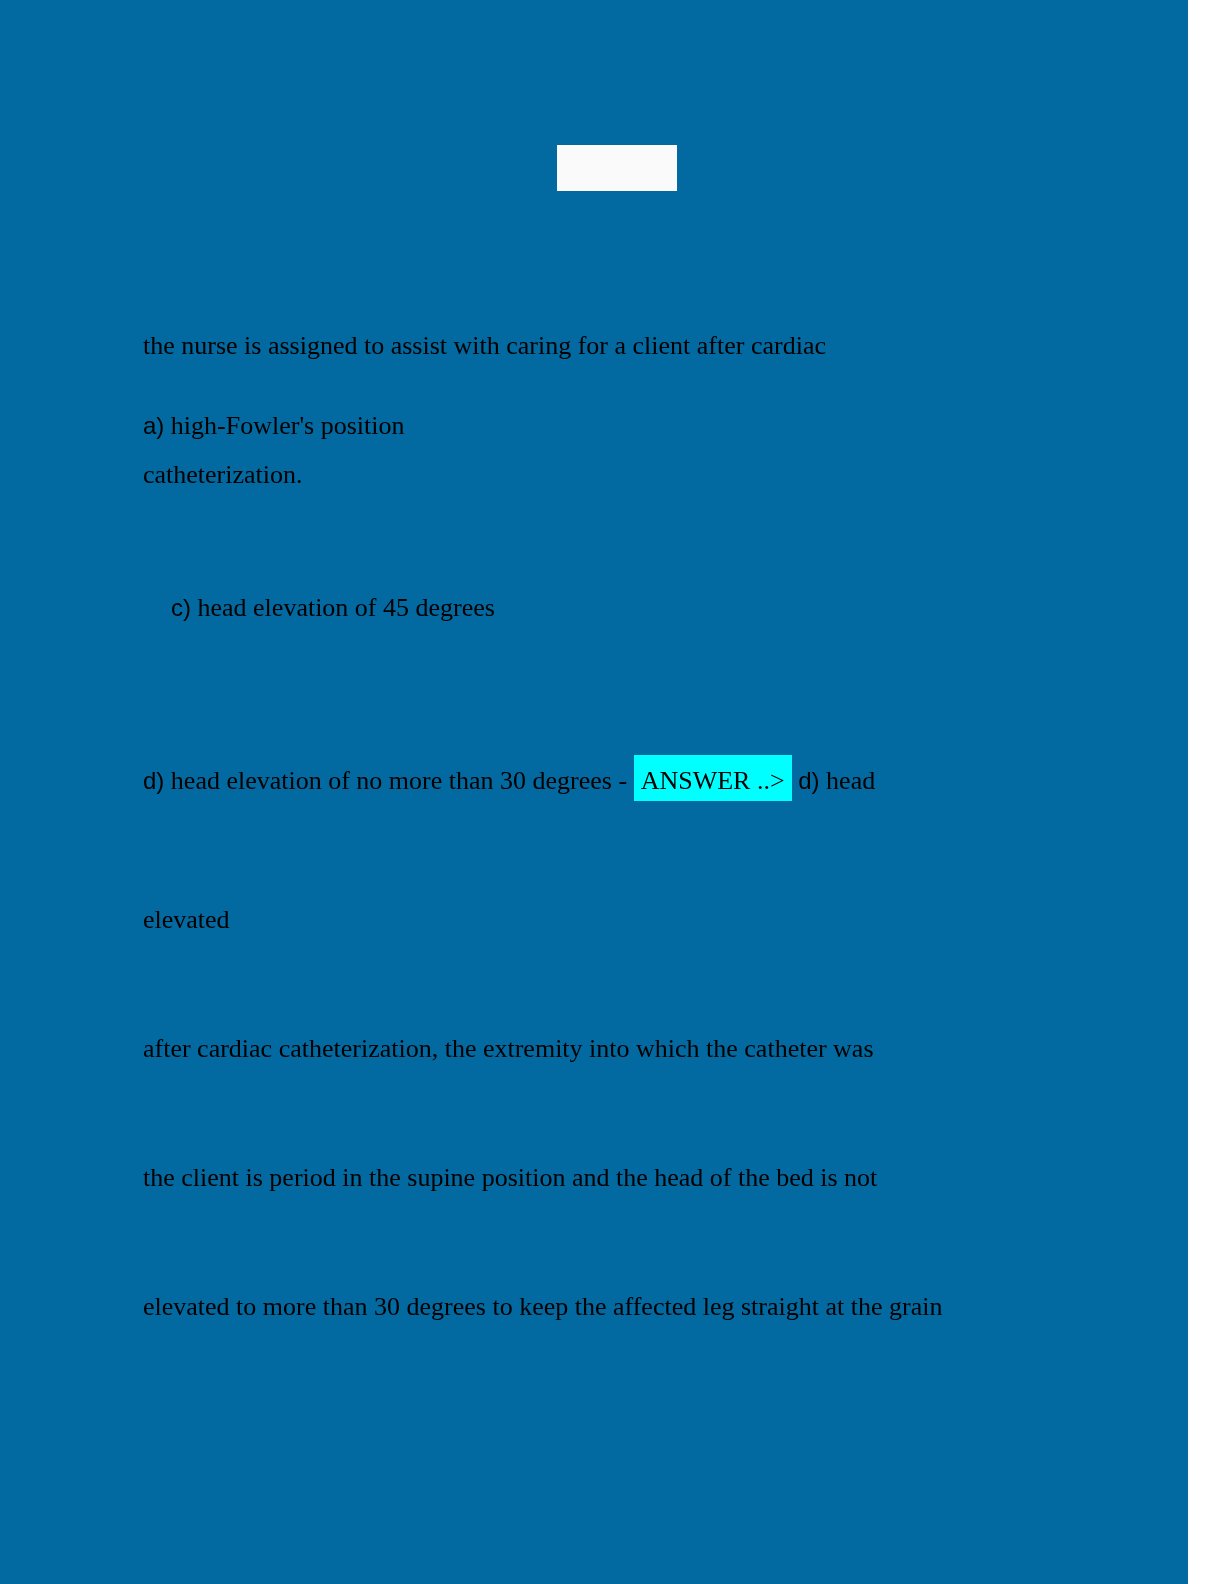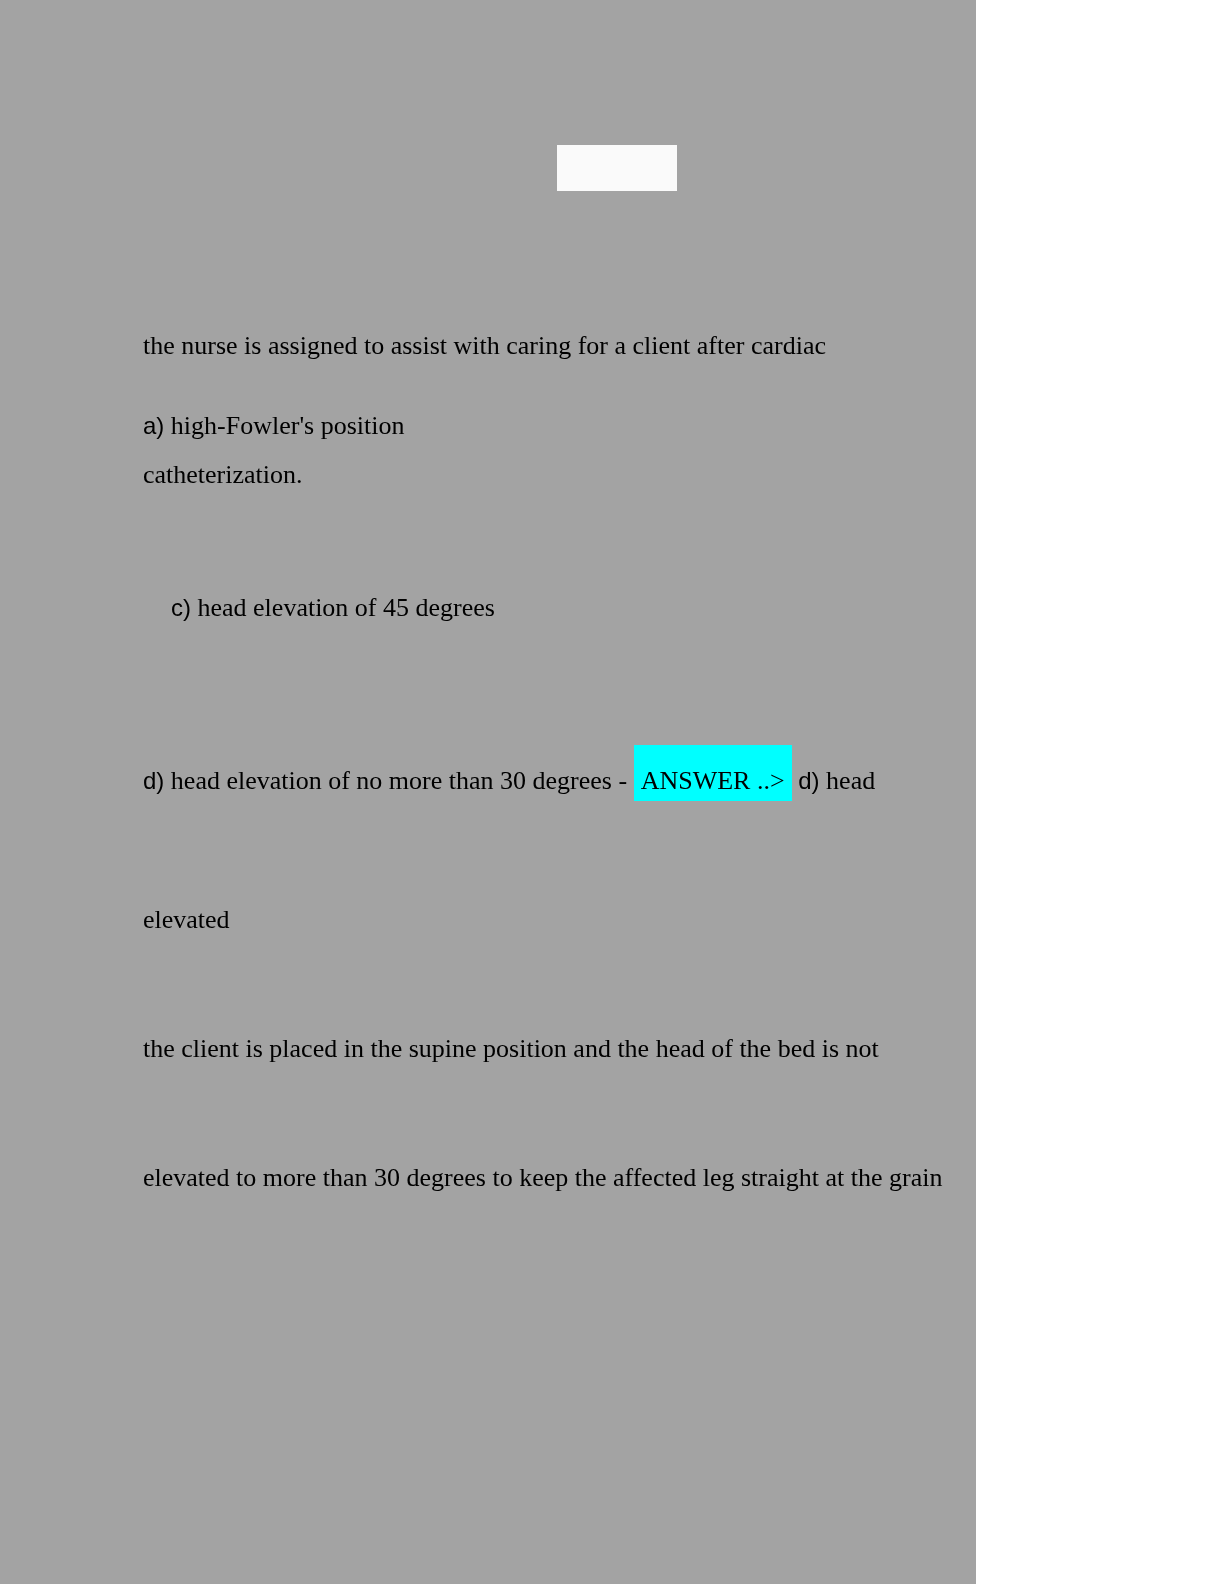--- a/index.html
+++ b/index.html
@@ -1,20 +1,20 @@
 <!DOCTYPE html>
 <html><head>
 <meta charset="utf-8">
 <style>
   html,body{margin:0;padding:0;background:#ffffff;}
   .page{
     position:relative;
-    width:976px;
+    width:1188px;
     height:1584px;
-    background:#a3a3a3;
+    background:#0369a1;
     font-family:"Liberation Serif","DejaVu Serif",serif;
     font-size:26px;
     line-height:43px;
     color:#000000;
     overflow:hidden;
   }
   .placeholder{
     position:absolute;
     left:557px;
     top:145px;
@@ -30,21 +30,21 @@
   .opt-a{top:404px;}
   .opt-b{top:499px;}
   .opt-c{top:586px;margin-left:28px;}
   .opt-d{top:673px;}
   .rationale-block{top:812px;}
   .letter{
     font-family:"Liberation Sans","DejaVu Sans",sans-serif;
     font-size:24px;
   }
   .hl{
-    padding:21px 7px 6px 7px;
+    padding:11px 7px 6px 7px;
   }
 </style>
 </head>
 <body>
 
 <div class="page">
 
   <div class="placeholder" style="background-color: rgb(250, 250, 250);"></div>
 
   <div class="block q-block">
@@ -56,21 +56,22 @@
 
 
   <div class="block opt-c"><span class="letter">c)</span><span> head elevation of 45 degrees</span></div>
 
   <div class="block opt-d">
     <div><span class="letter">d)</span><span> head elevation of no more than 30 degrees - </span><span class="hl" style="background-color: rgb(0, 255, 255);">ANSWER ..&gt;</span><span class="letter"> d)</span><span> head</span></div>
   </div>
 
   <div class="block rationale-block">
     <div>elevated</div>
-    <div>the client is placed in the supine position and the head of the bed is not</div>
+    <div>after cardiac catheterization, the extremity into which the catheter was</div>
+    <div>the client is period in the supine position and the head of the bed is not</div>
     <div>elevated to more than 30 degrees to keep the affected leg straight at the grain</div>
     
     
     
     
   </div>
 
 </div>
 
 </body></html>

